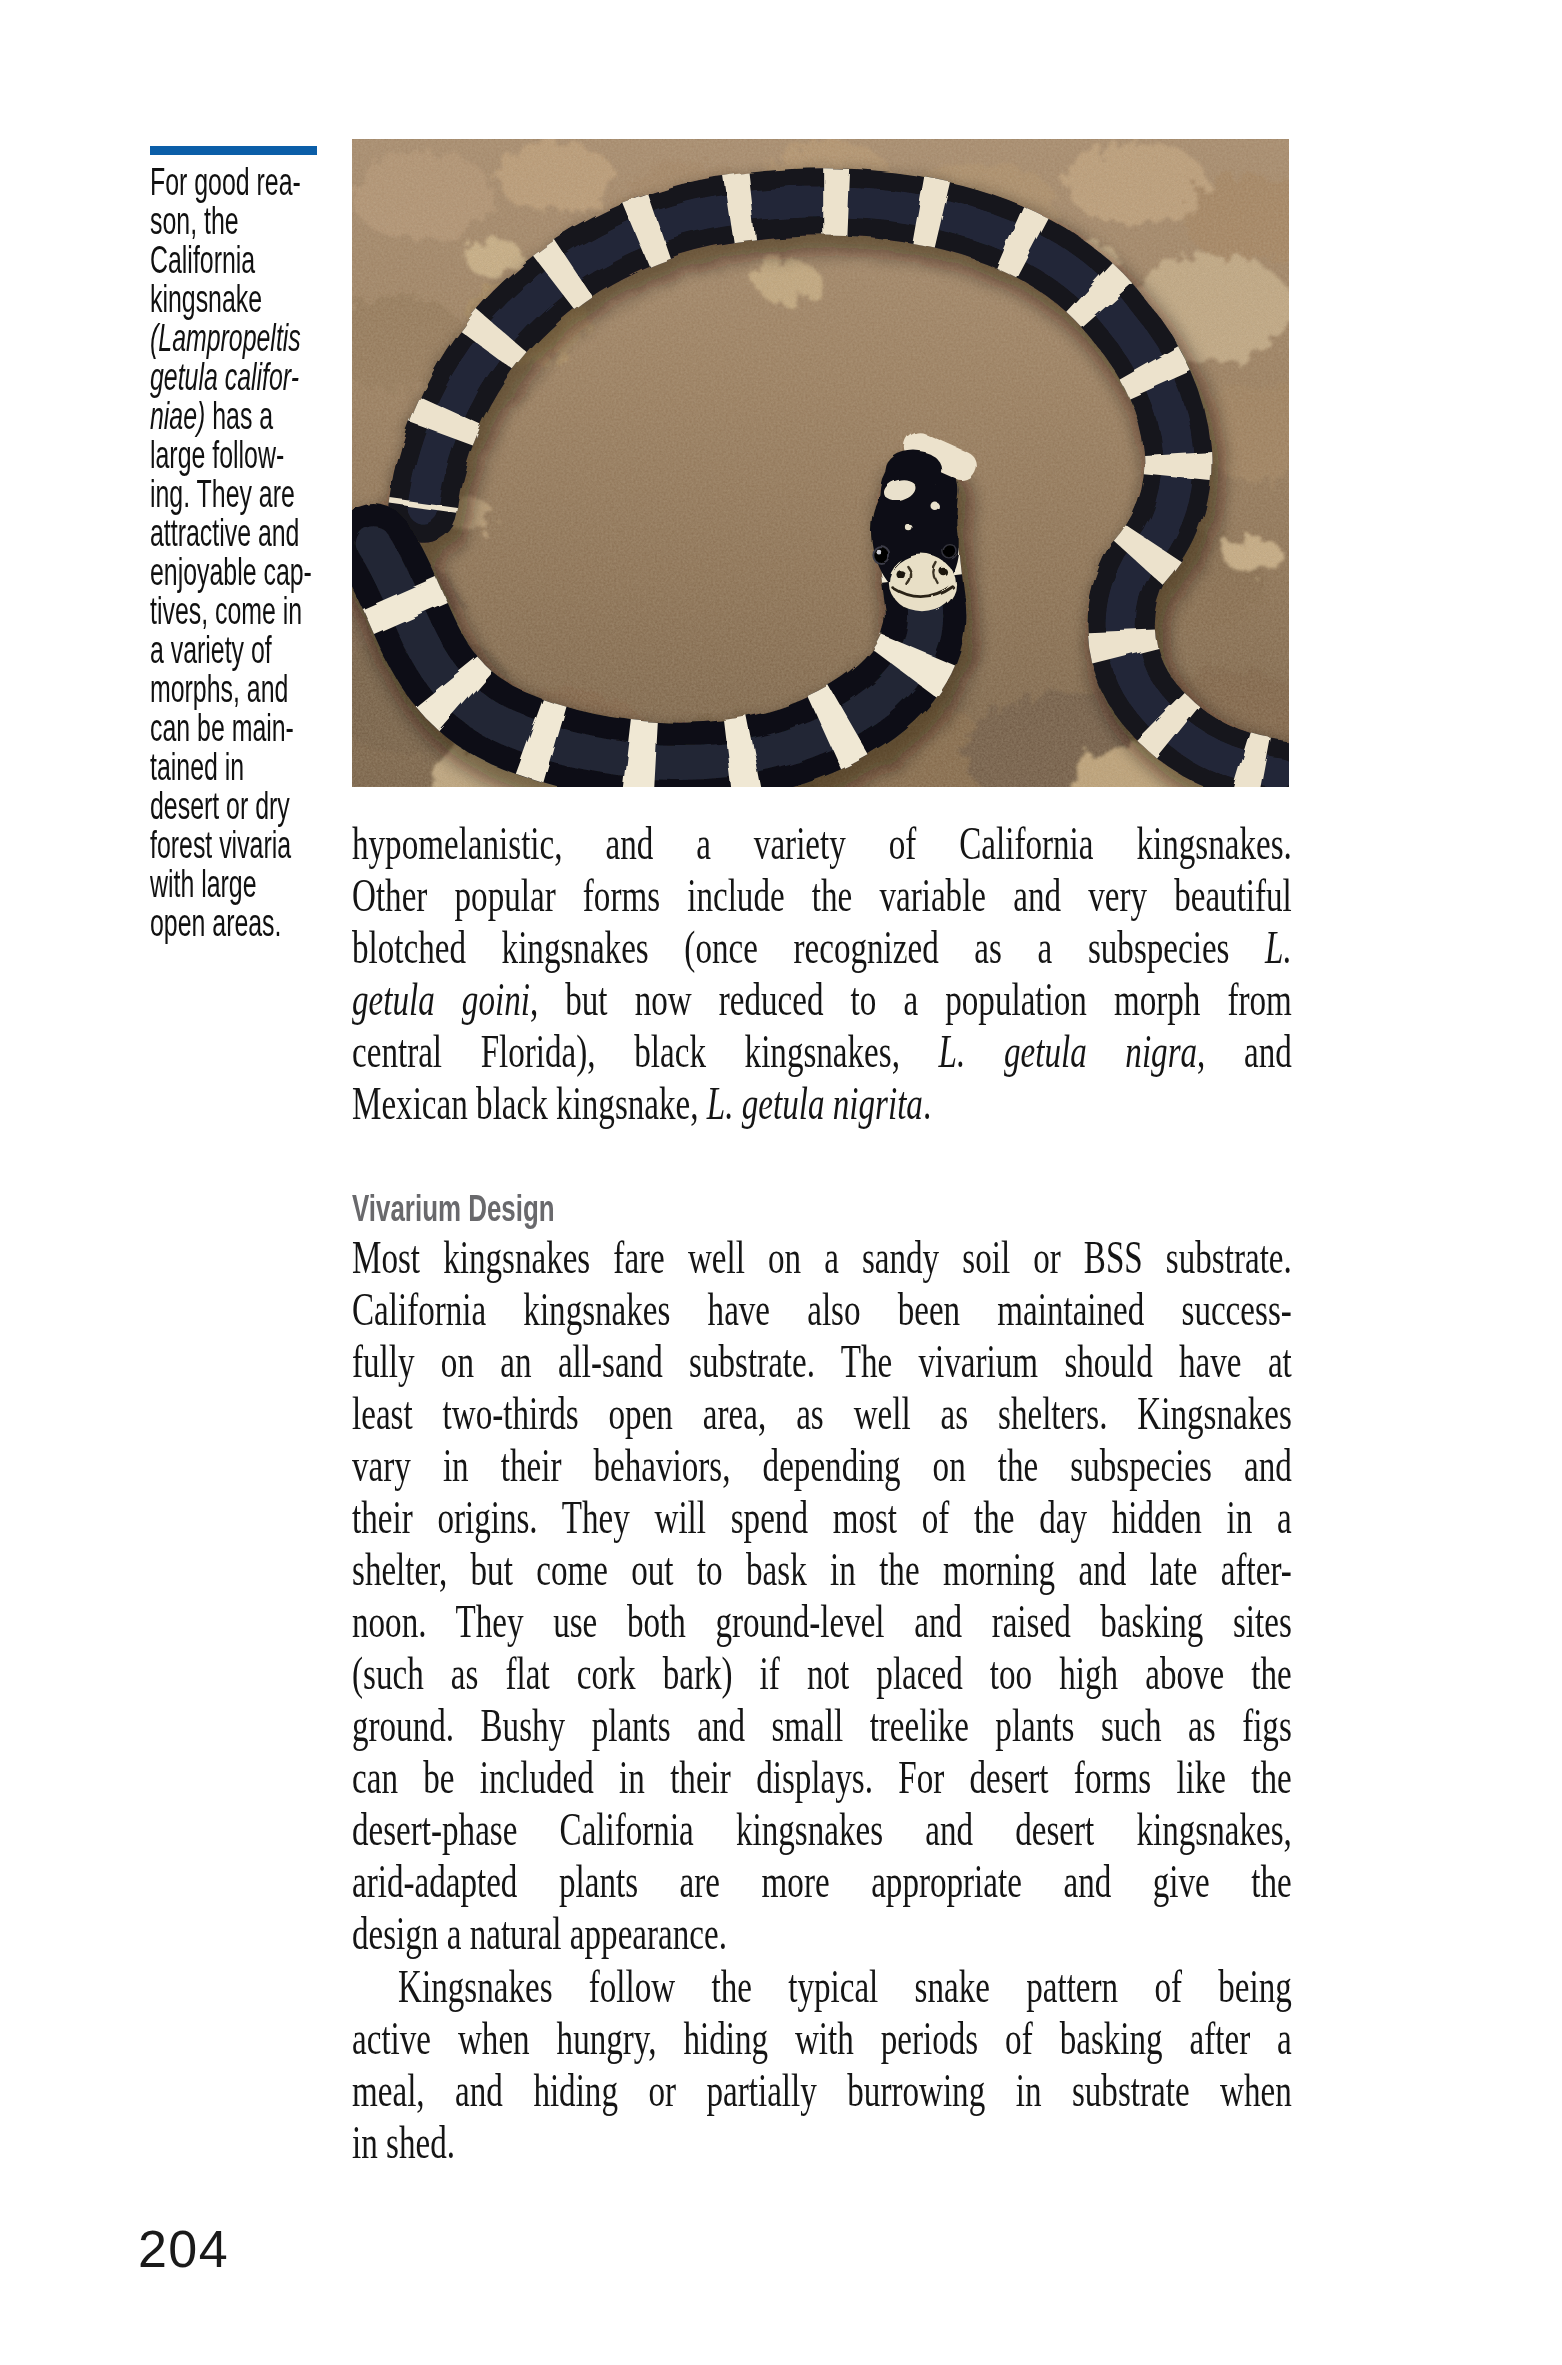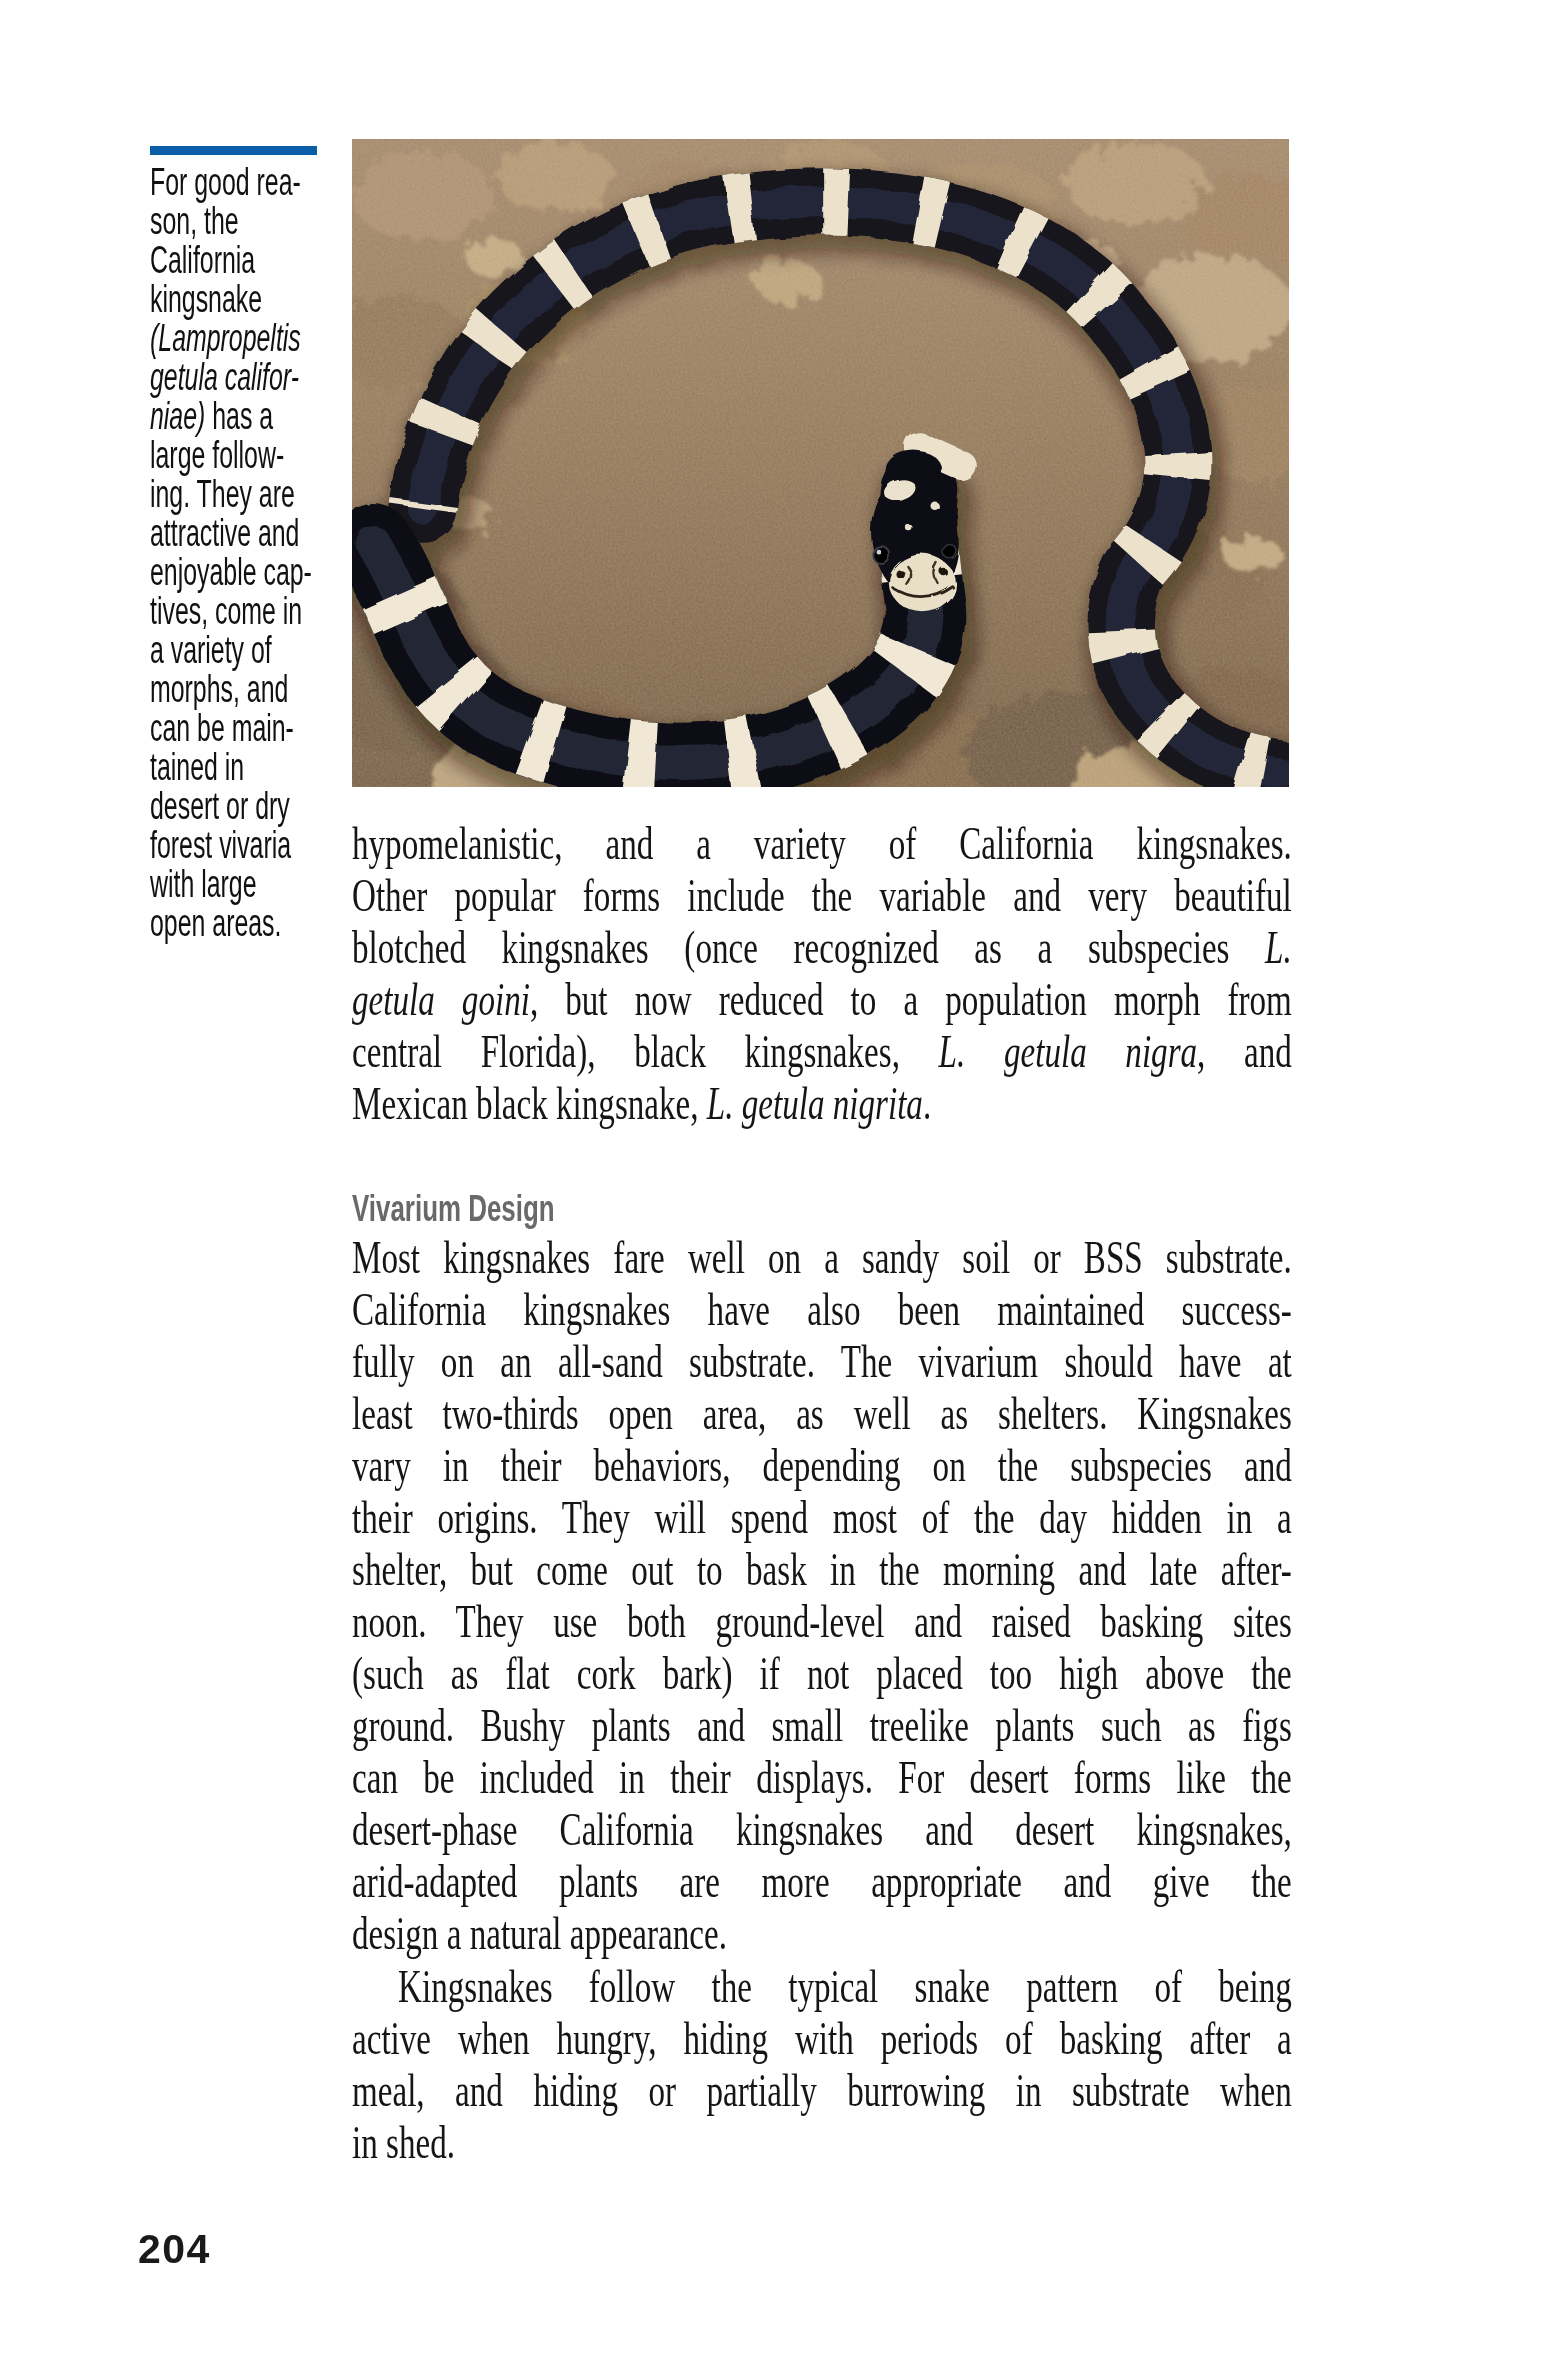--- a/index.html
+++ b/index.html
@@ -31,21 +31,21 @@
   .para3{top:1961px;}
   .indent-first .bline:first-child{text-indent:64px;}
   .section-heading{
     position:absolute;left:352px;top:1187px;width:426px;
     transform:scaleX(0.72);transform-origin:0 0;
     font-family:"Liberation Sans",sans-serif;font-weight:bold;
     font-size:36px;line-height:43px;color:#69696c;white-space:nowrap;
   }
   .page-number{
     position:absolute;left:138px;top:2228px;
-    font-size:41px;line-height:43px;font-weight:bold;letter-spacing:1.4px;color:#1a1a1a;
+    font-size:52px;line-height:43px;font-weight:normal;letter-spacing:1.4px;color:#1a1a1a;
   }
   i{font-style:italic;}
 </style>
 </head>
 <body>
 
 <div class="blue-bar" style="background: rgb(11, 94, 168);"></div>
 
 <div class="sidebar-caption">
     <div class="cap-line">For good rea-</div>

